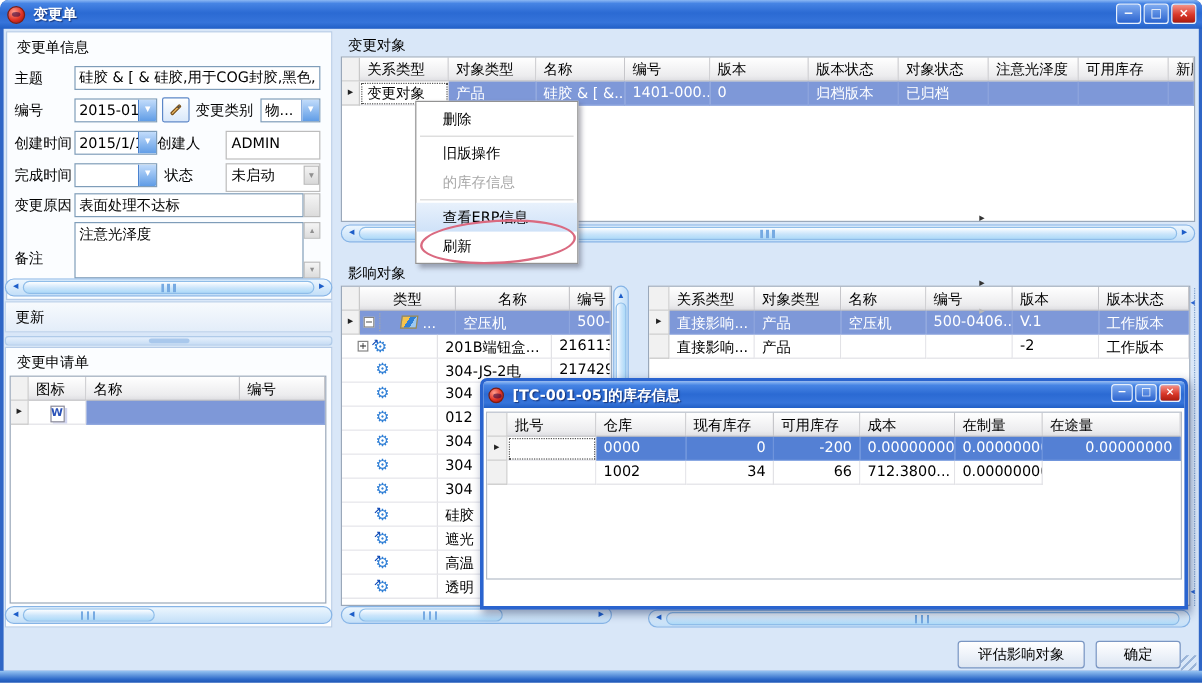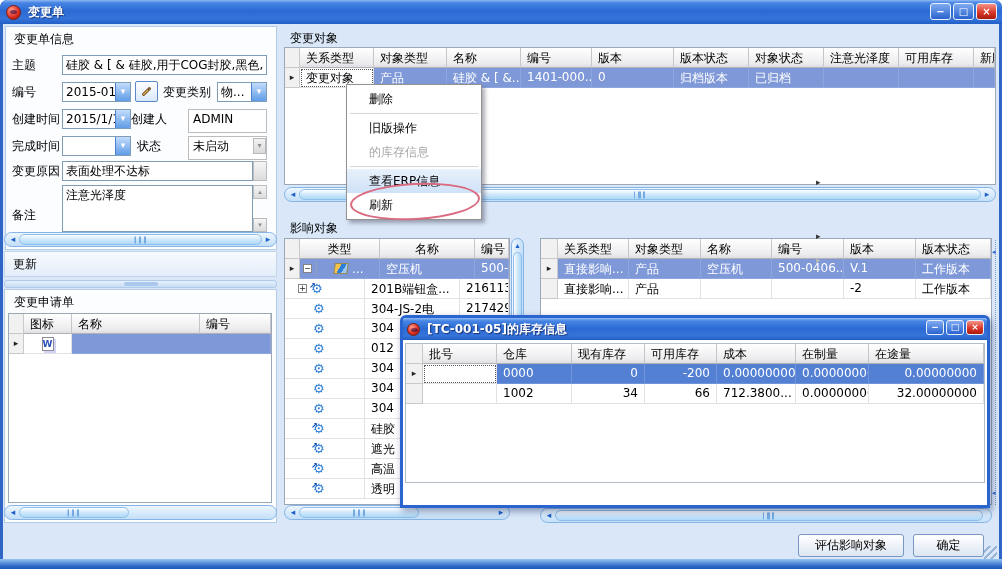--- a/index.html
+++ b/index.html
@@ -402,21 +402,20 @@
         <div class="td psel num" style="flex:1">0.00000000</div>
       </div>
       <div class="trow">
         <div class="td ind" style="width:17px;min-width:17px"></div>
         <div class="td" style="width:74px"></div>
         <div class="td" style="width:75px">1002</div>
         <div class="td num" style="width:73px">34</div>
         <div class="td num" style="width:72px">66</div>
         <div class="td" style="width:79px">712.3800...</div>
         <div class="td" style="width:73px">0.00000000</div>
-        <div class="td num" style="flex:1">32.00000000</div>
       </div>
     </div>
   </div>
 
   <div class="menu" style="left:346px;top:84px;width:136px">
     <span class="sub abs" style="left:469px;top:92px;font-size:9px;color:#333">▸</span>
     <div class="mitem">删除</div>
     <div class="msep"></div>
     <div class="mitem">旧版操作</div>
     <span class="sub abs" style="left:469px;top:146px;font-size:9px;color:#333">▸</span>

